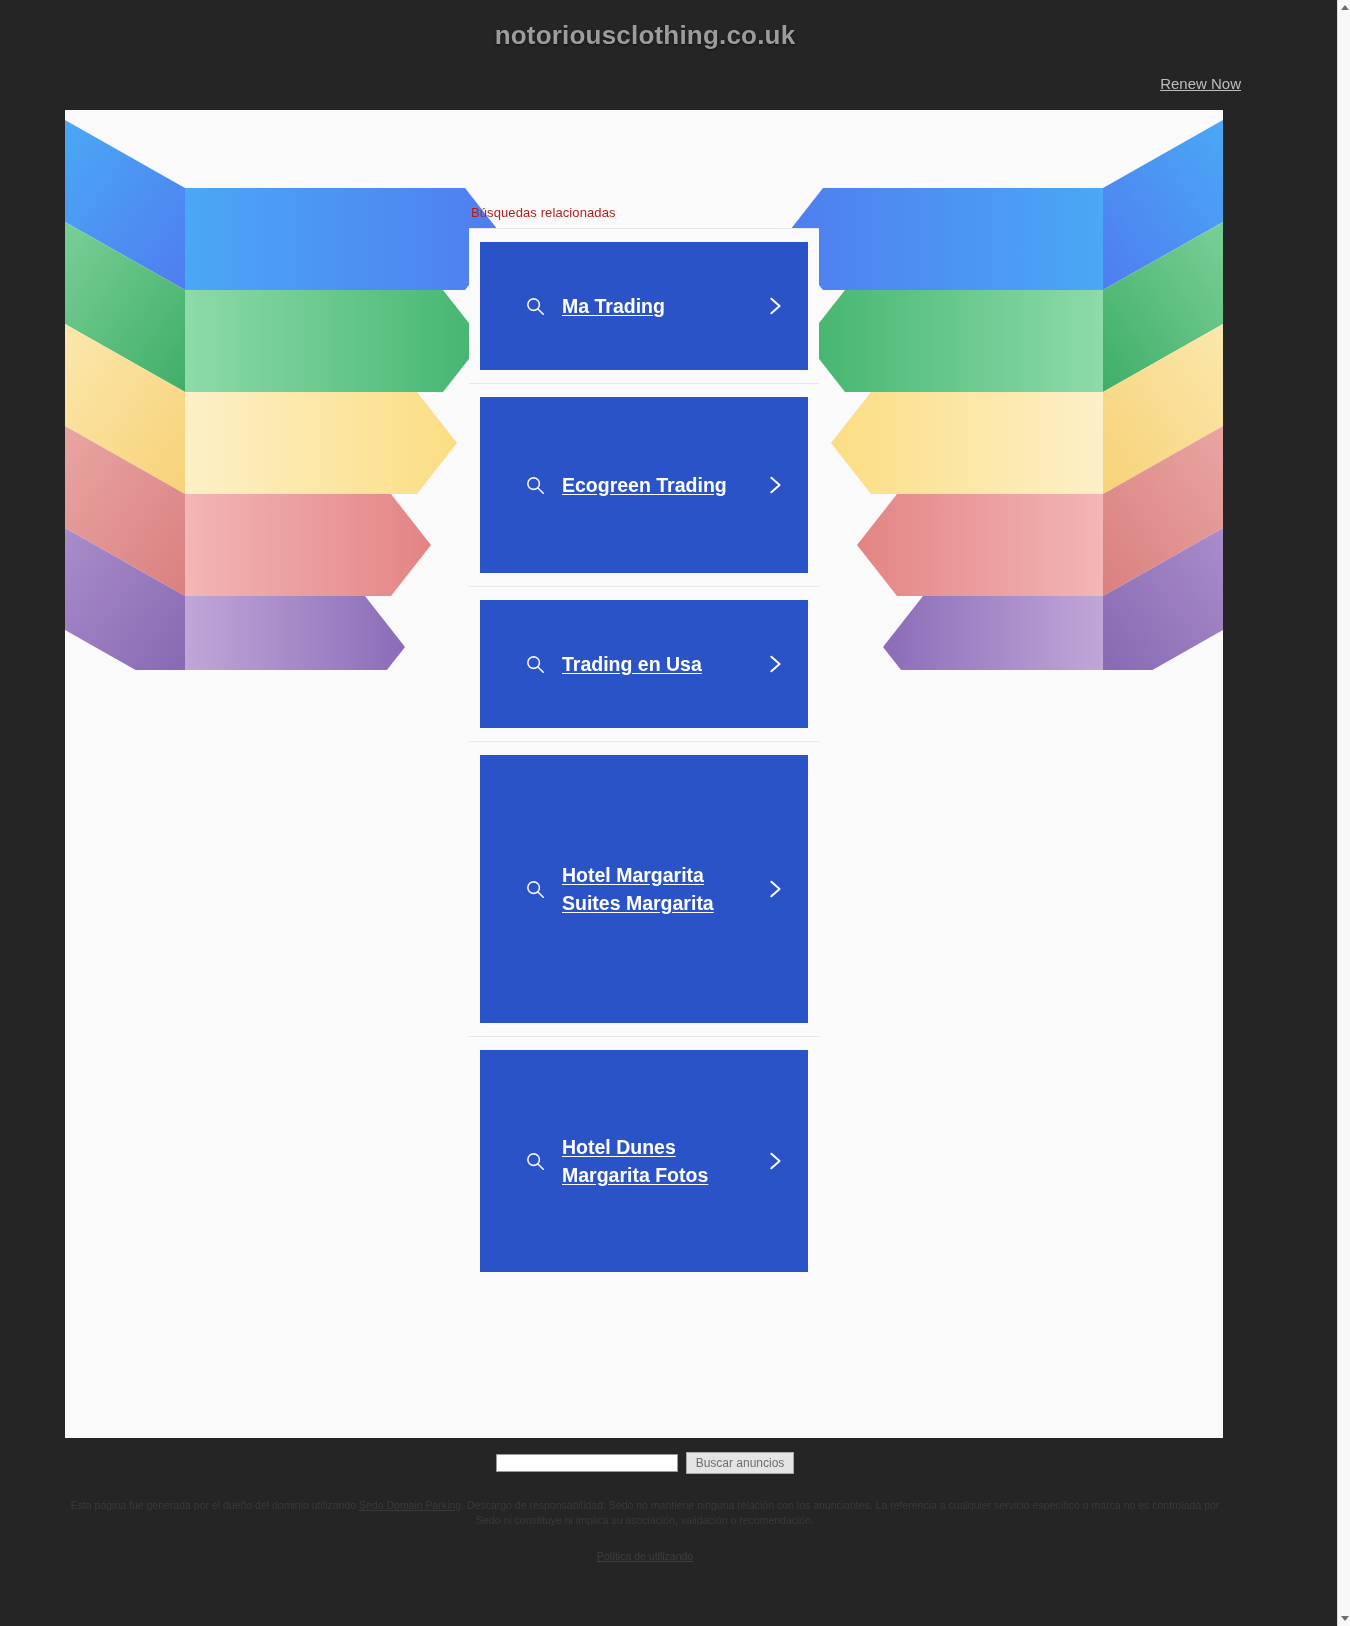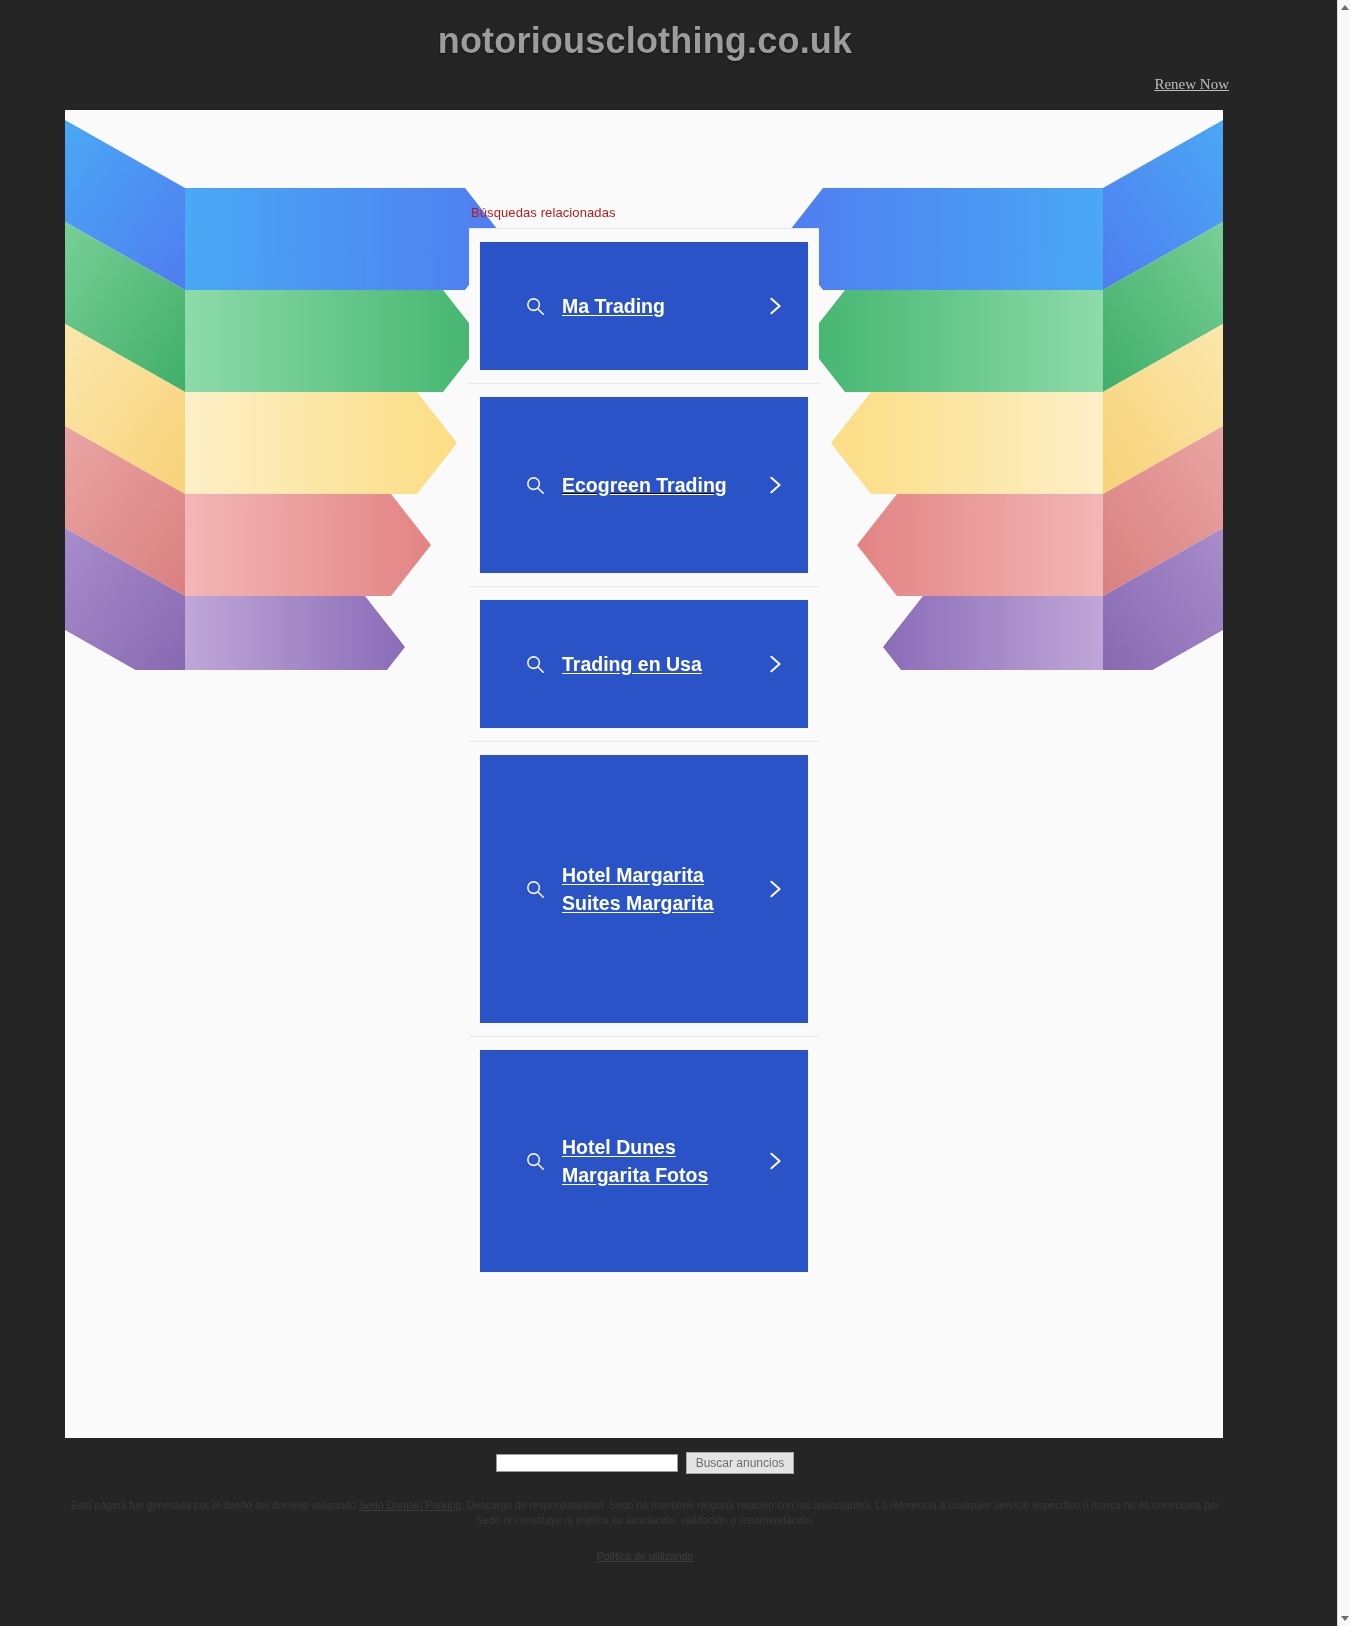--- a/index.html
+++ b/index.html
@@ -63,32 +63,31 @@
     border-radius: 2px;
   }
 
   
   .header-title {
     position: absolute;
     left: 0; top: 20px;
     width: 1290px;
     text-align: center;
     color: #9c9c9c;
-    font-size: 36px;
+    font-size: 26px;
     font-weight: bold;
     letter-spacing: 0.2px;
     text-shadow: 0 1px 2px rgba(0,0,0,0.6);
     user-select: none;
   }
   .renew-row {
     position: absolute;
     top: 75px;
-    right: 108px;
+    right: 96px;
     text-align: left;
-    font-family: Liberation Serif, serif;
   }
   .renew-link {
     color: #bdbdbd;
     font-size: 15px;
     text-decoration: underline;
     cursor: pointer;
   }
 
   
   .canvas {
@@ -141,21 +140,21 @@
     background: #2a53c7;
     width: 328px;
     margin: 0 auto;
     display: flex;
     align-items: center;
     min-height: 128px;
     padding: 18px 22px 18px 44px;
     position: relative;
     cursor: pointer;
   }
-  .ad-card.tall-2 { min-height: 176px; text-decoration: underline; }
+  .ad-card.tall-2 { min-height: 176px; }
   .ad-card.tall-3 { min-height: 222px; }
   .ad-card.tall-4 { min-height: 268px; }
 
   .search-glyph {
     flex: 0 0 auto;
     width: 22px; height: 22px;
     margin-right: 16px;
     opacity: 0.97;
   }
   .search-glyph svg { display:block; width:22px; height:22px; }

